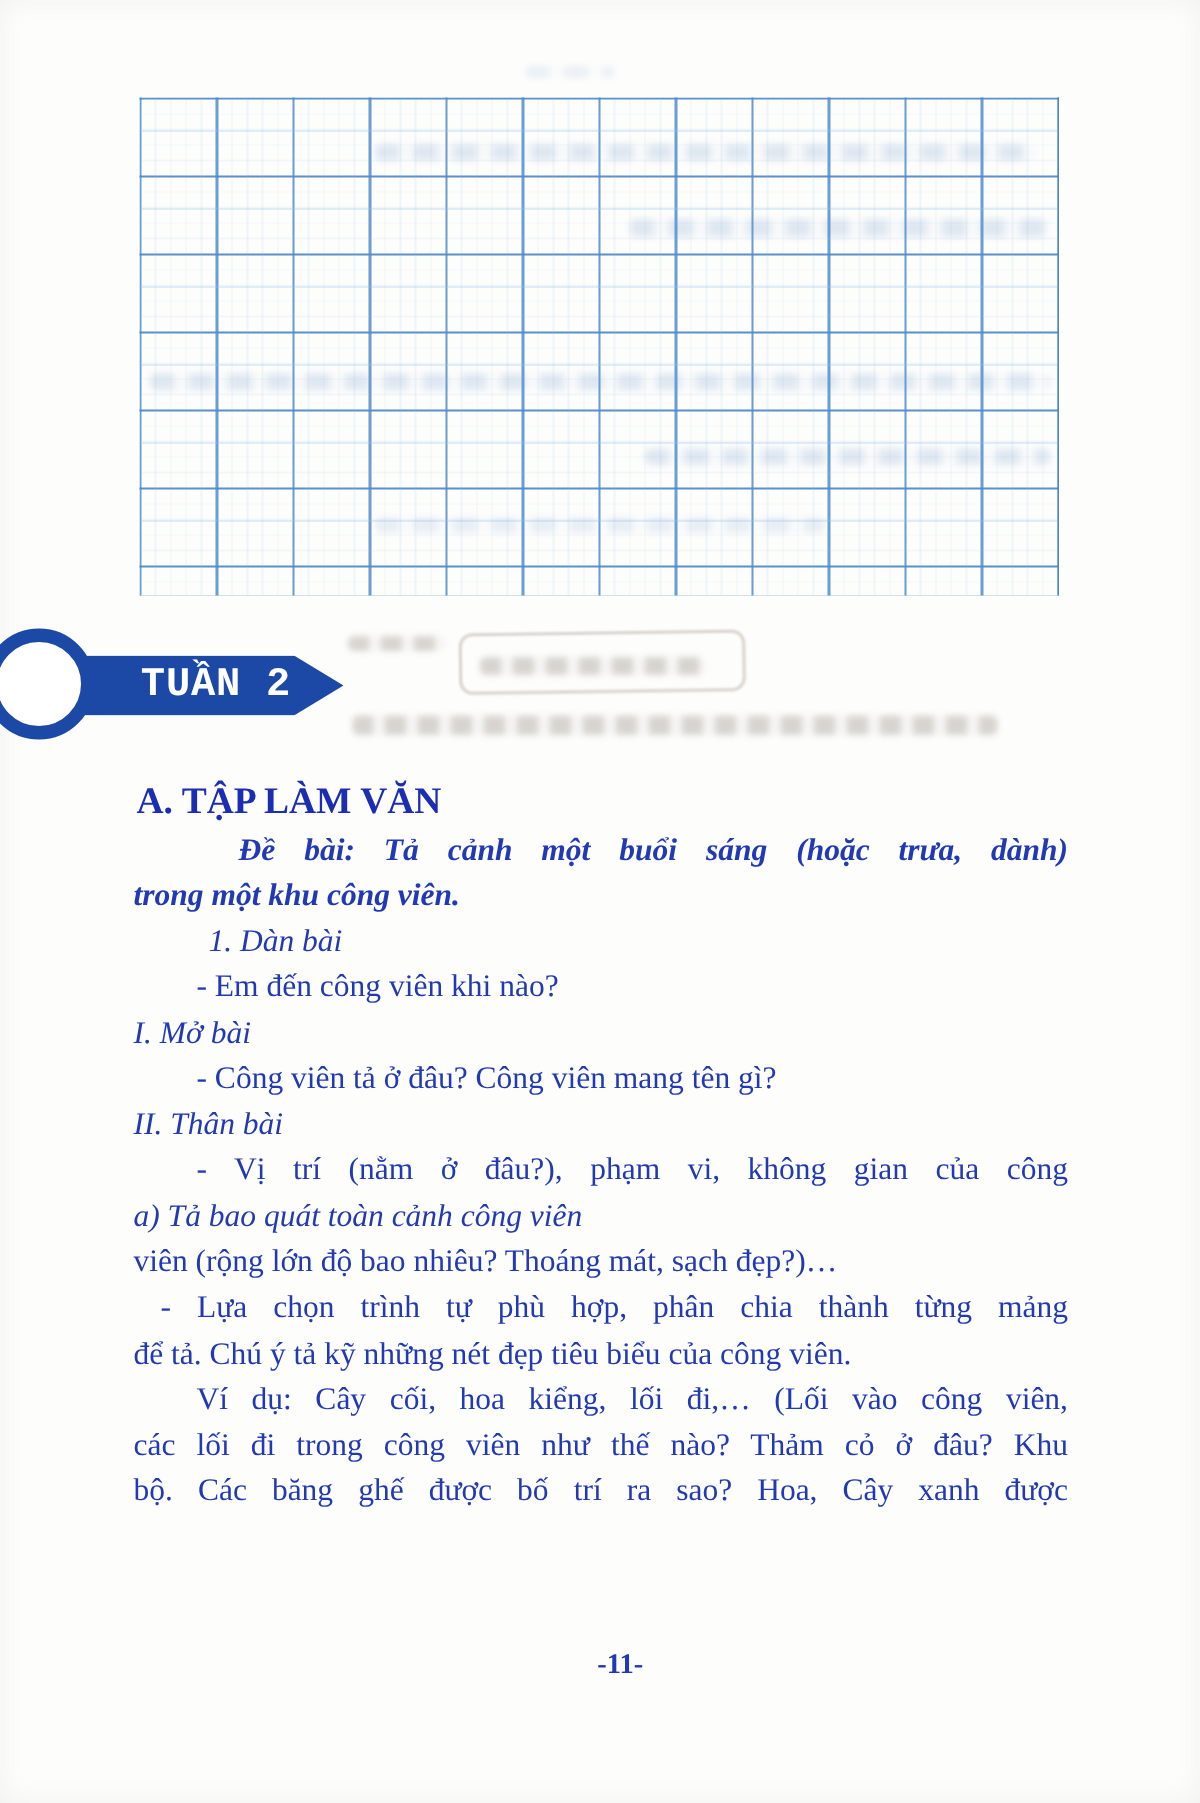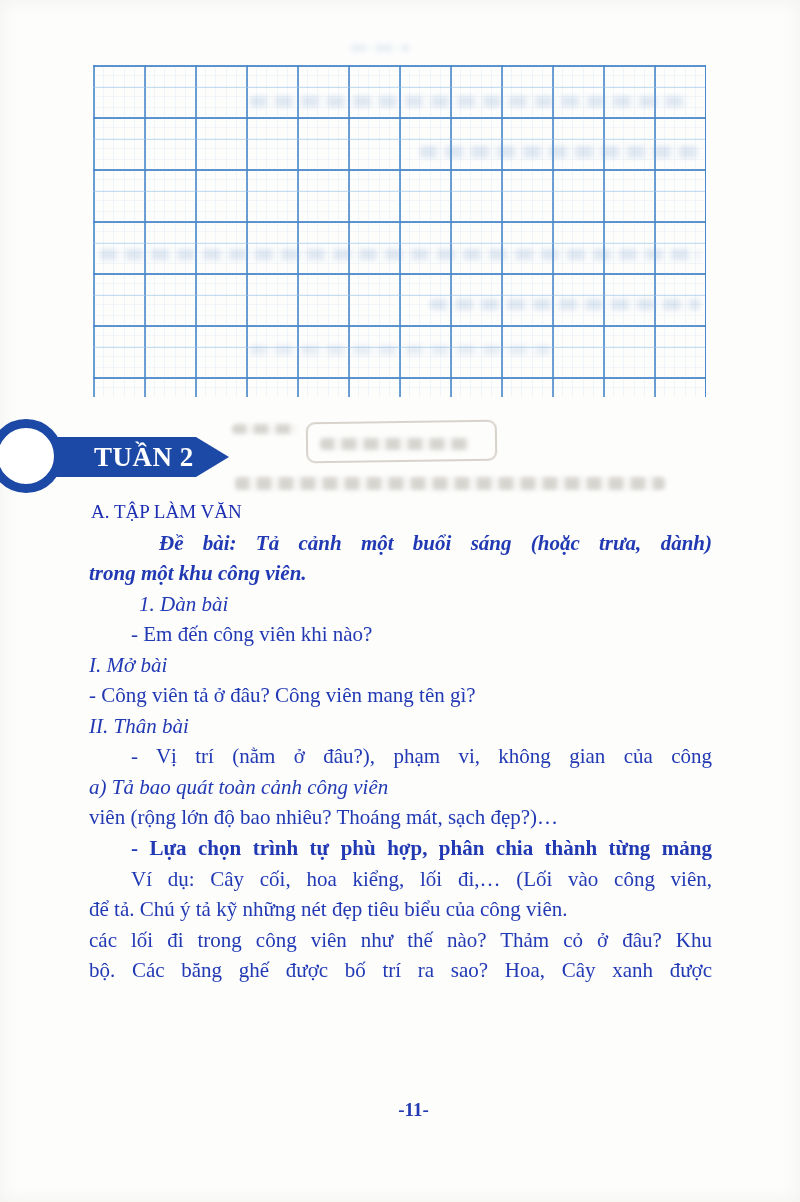--- a/index.html
+++ b/index.html
@@ -53,34 +53,34 @@
   }
   
   .badge-arrow{
     position:absolute;left:55px;top:437px;width:174px;height:40px;z-index:2;
     background:var(--banner-blue,#1c48a6);
     clip-path:polygon(0 0,141px 0,174px 20px,141px 40px,0 40px);
   }
   .badge-arrow span{
     display:block;height:40px;line-height:40px;text-align:center;
     padding-left:34px;padding-right:30px;
-    color:#ffffff;font-weight:bold;font-size:27px;letter-spacing:0.5px;
+    color:#ffffff;font-weight:bold;font-size:27px;letter-spacing:0.5px;font-family:Liberation Mono, monospace;
   }
   .badge-ring{
     position:absolute;left:-11px;top:419px;width:56px;height:56px;z-index:3;
     border:9px solid var(--banner-blue,#1c48a6);border-radius:50%;background:#ffffff;
   }
   
   .content{
     position:absolute;left:89px;top:497px;width:623px;z-index:1;
     color:var(--text-blue,#2239b4);font-size:21px;
   }
   .line{height:30.55px;line-height:30.55px;white-space:nowrap;}
   .line.just{white-space:normal;text-align:justify;text-align-last:justify;}
-  .line.b {font-weight:normal;font-size:19px;color:var(--heading-blue,#1b2eb2);}
+  .line.b {font-weight:bold;font-size:25px;color:var(--heading-blue,#1b2eb2);margin-top:23px;}
   .line.bi{font-weight:bold;font-style:italic;}
   .line.i {font-style:italic;}
   .page-num{
     position:absolute;left:102px;top:1099px;width:623px;text-align:center;
     color:var(--text-blue,#2239b4);font-size:19px;font-weight:bold;z-index:1;
   }
 </style>
 </head>
 <body>
 
@@ -105,27 +105,27 @@
   </div>
   <div class="badge-ring"></div>
 
   <div class="content">
       <div class="line b" style="margin-left: 2px;">A. TẬP LÀM VĂN</div>
       <div class="line bi just" style="margin-left: 70px;">Đề bài: Tả cảnh một buổi sáng (hoặc trưa, dành)</div>
       <div class="line bi">trong một khu công viên.</div>
       <div class="line i" style="margin-left: 50px;">1. Dàn bài</div>
       <div class="line r" style="margin-left: 42px;">- Em đến công viên khi nào?</div>
       <div class="line i">I. Mở bài</div>
-      <div class="line r" style="">- Công viên tả ở đâu? Công viên mang tên gì?</div>
+      <div class="line r" style="margin-left: 42px;">- Công viên tả ở đâu? Công viên mang tên gì?</div>
       <div class="line i">II. Thân bài</div>
       <div class="line r just" style="margin-left: 42px;">- Vị trí (nằm ở đâu?), phạm vi, không gian của công</div>
       <div class="line i">a) Tả bao quát toàn cảnh công viên</div>
       <div class="line r">viên (rộng lớn độ bao nhiêu? Thoáng mát, sạch đẹp?)…</div>
-      <div class="line r just" style="margin-left: 42px; font-weight: bold;">- Lựa chọn trình tự phù hợp, phân chia thành từng mảng</div>
+      <div class="line r just" style="margin-left: 18px;">- Lựa chọn trình tự phù hợp, phân chia thành từng mảng</div>
+      <div class="line r">để tả. Chú ý tả kỹ những nét đẹp tiêu biểu của công viên.</div>
       <div class="line r just" style="margin-left: 42px;">Ví dụ: Cây cối, hoa kiểng, lối đi,… (Lối vào công viên,</div>
-      <div class="line r">để tả. Chú ý tả kỹ những nét đẹp tiêu biểu của công viên.</div>
       <div class="line r just">các lối đi trong công viên như thế nào? Thảm cỏ ở đâu? Khu</div>
       <div class="line r just">bộ. Các băng ghế được bố trí ra sao? Hoa, Cây xanh được</div>
     </div>
 
   <div class="page-num">-11-</div>
 
 </div>
 
 </body></html>

